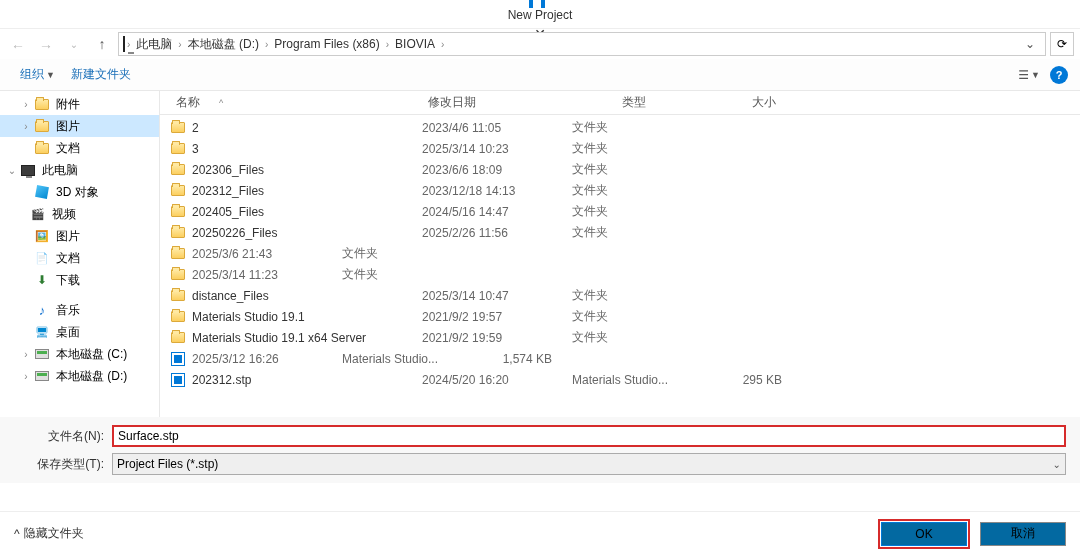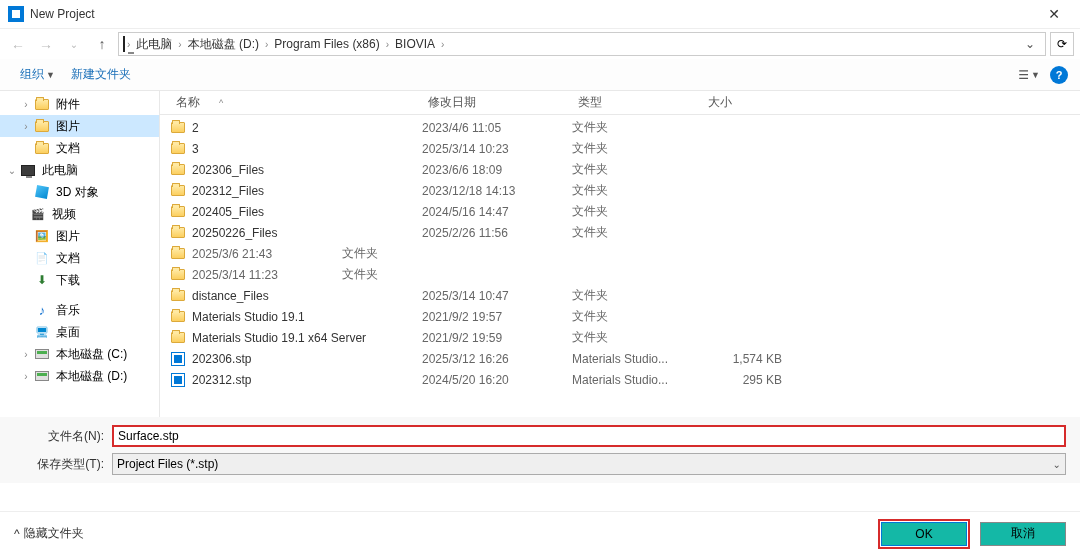--- a/index.html
+++ b/index.html
@@ -1,17 +1,17 @@
 <!DOCTYPE html>
 <html><head>
 <meta charset="utf-8">
 <style>
 * { box-sizing: border-box; margin: 0; padding: 0; font-family: "Segoe UI", "Microsoft YaHei", sans-serif; font-size: 12px; }
 body { background: #fff; width: 1080px; height: 555px; overflow: hidden; position: relative; }
-.titlebar { height: 29px; display: flex; align-items: center; padding: 0 8px; border-bottom: 1px solid #eee; }
+.titlebar { height: 29px; display: flex; align-items: center; padding: 0 8px; border-bottom: 1px solid #eee; flex-direction: column; }
 .titlebar .icon { width: 16px; height: 16px; background: #0078d7; margin-right: 6px; display: flex; align-items: center; justify-content: center; }
 .titlebar .icon::after { content: ""; width: 8px; height: 8px; background: #fff; }
 .titlebar .title { flex: 1; color: #333; }
 .titlebar .close { font-size: 14px; color: #333; padding: 4px 12px; cursor: pointer; }
 .navbar { height: 30px; display: flex; align-items: center; padding: 0 6px; gap: 4px; }
 .nav-btn { width: 24px; height: 24px; display: flex; align-items: center; justify-content: center; color: #555; cursor: pointer; }
 .nav-btn.disabled { color: #bbb; }
 .nav-arrow { font-size: 14px; }
 .breadcrumb { flex: 1; height: 24px; border: 1px solid #ccc; display: flex; align-items: center; padding: 0 4px; background: #fff; }
 .bc-item { padding: 2px 4px; color: #333; cursor: pointer; }
@@ -45,21 +45,21 @@
 .img-icon::before { content: "🖼️"; font-size: 11px; }
 .doc-icon::before { content: "📄"; font-size: 11px; }
 .down-icon::before { content: "⬇"; color: #2e7d32; font-size: 12px; }
 .music-icon::before { content: "♪"; color: #1976d2; font-size: 13px; }
 .desk-icon::before { content: "🖥"; color: #0288d1; font-size: 11px; }
 .filelist { flex: 1; overflow: hidden; display: flex; flex-direction: column; }
 .fl-header { display: flex; height: 24px; align-items: center; border-bottom: 1px solid #e8e8e8; padding-left: 10px; }
 .fl-col { color: #555; padding: 0 6px; display: flex; align-items: center; gap: 19px; }
 .fl-col.name { width: 252px; }
 .fl-col.date { width: 150px; }
-.fl-col.type { width: 130px; }
+.fl-col.type { width: 130px; margin-left: 44px; }
 .fl-col.size { width: 80px; }
 .fl-sort { font-size: 9px; color: #888; }
 .fl-rows { flex: 1; overflow-y: auto; padding-left: 10px; padding-top: 2px; }
 .fl-row { display: flex; height: 21px; align-items: center; cursor: pointer; }
 .fl-row .r-icon { width: 16px; height: 16px; margin-right: 6px; display: flex; align-items: center; justify-content: center; }
 .fl-row .r-name { width: 230px; color: #333; }
 .fl-row .r-date { width: 150px; color: #666; }
 .fl-row .r-type { width: 130px; color: #666; }
 .fl-row .r-size { width: 80px; color: #666; text-align: right; }
 .stp-icon { width: 14px; height: 14px; background: #fff; border: 1px solid #0078d7; position: relative; }
@@ -67,21 +67,21 @@
 .bottom { padding: 8px 14px; background: #f8f8f8; display: flex; flex-direction: column; gap: 6px; }
 .field-row2 { display: flex; align-items: center; gap: 8px; }
 .field-label { width: 90px; text-align: right; color: #333; }
 .field-input { flex: 1; height: 22px; border: 1px solid #888; padding: 0 4px; background: #fff; }
 .field-input.hl { border: 2px solid #d62b2b; }
 .field-select { flex: 1; height: 22px; border: 1px solid #ababab; padding: 0 4px; background: #efefef; display: flex; align-items: center; justify-content: space-between; }
 .sel-chev { font-size: 10px; color: #555; }
 .footer { position: absolute; bottom: 0; left: 0; right: 0; height: 44px; display: flex; align-items: center; padding: 0 14px; background: #fff; border-top: 1px solid #eee; }
 .hide-link { color: #333; display: flex; align-items: center; gap: 4px; cursor: pointer; }
 .footer .spacer { flex: 1; }
-.btn { width: 86px; height: 24px; border: 1px solid #888; background: #14b8a6; cursor: pointer; display: flex; align-items: center; justify-content: center; }
+.btn { width: 86px; height: 24px; border: 1px solid #888; background: #0369a1; cursor: pointer; display: flex; align-items: center; justify-content: center; }
 .btn.primary { border: 1px solid #0078d7; }
 .btn-wrap-hl { border: 2px solid #d62b2b; padding: 1px; margin-right: 10px; }
 </style>
 </head>
 <body>
 
 <div class="titlebar">
   <div class="icon"></div>
   <div class="title">New Project</div>
   <div class="close">✕</div>
@@ -319,21 +319,20 @@
           </span>
           <span class="r-name">Materials Studio 19.1 x64 Server</span>
           <span class="r-date">2021/9/2 19:59</span>
           <span class="r-type">文件夹</span>
           <span class="r-size"></span>
         </div>
         <div class="fl-row">
           <span class="r-icon">
             <span class="stp-icon"></span>
           </span>
-          <span class="r-name">202306.stp</span>
           <span class="r-date">2025/3/12 16:26</span>
           <span class="r-type">Materials Studio...</span>
           <span class="r-size">1,574 KB</span>
         </div>
         <div class="fl-row">
           <span class="r-icon">
             <span class="stp-icon"></span>
           </span>
           <span class="r-name">202312.stp</span>
           <span class="r-date">2024/5/20 16:20</span>

